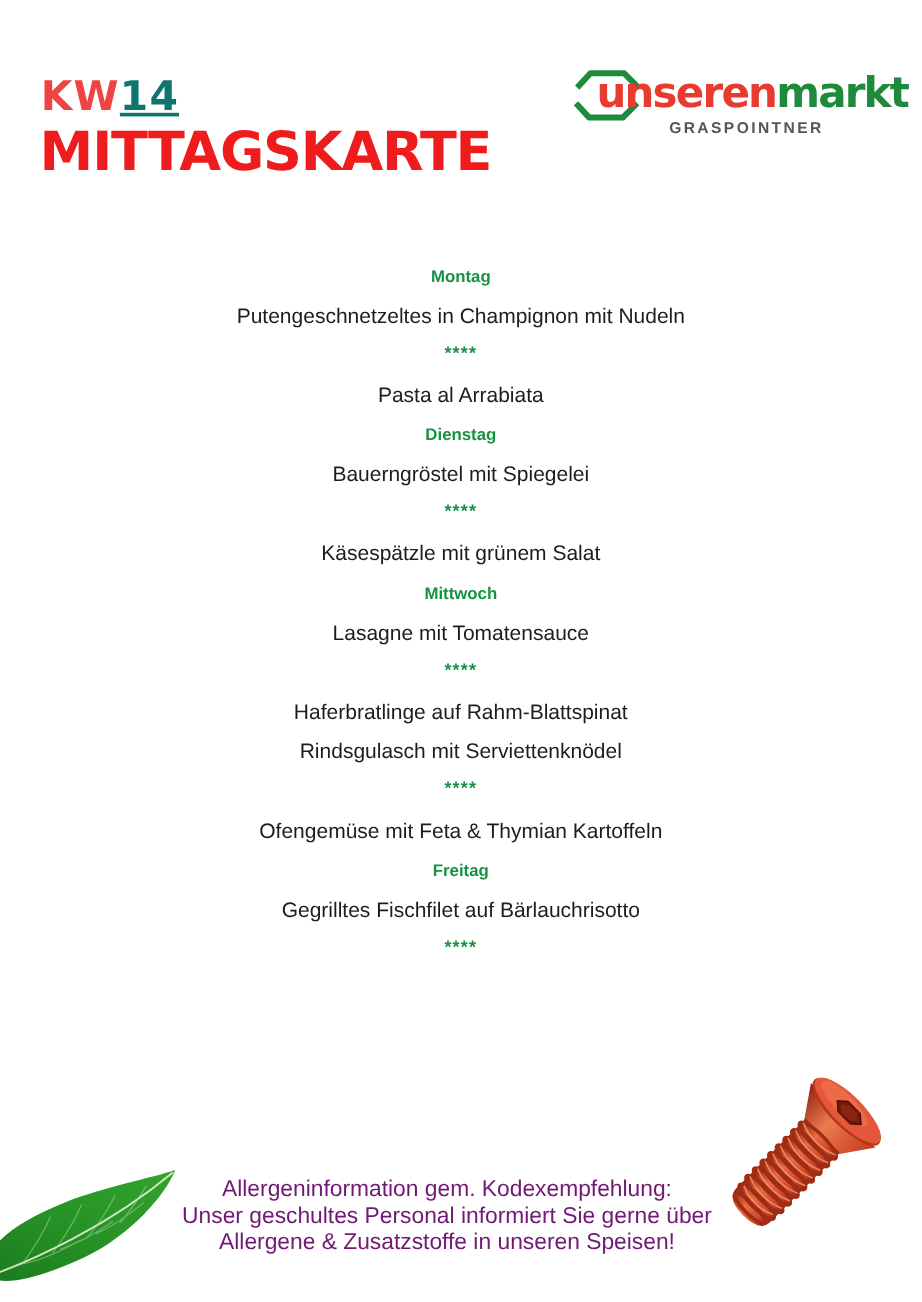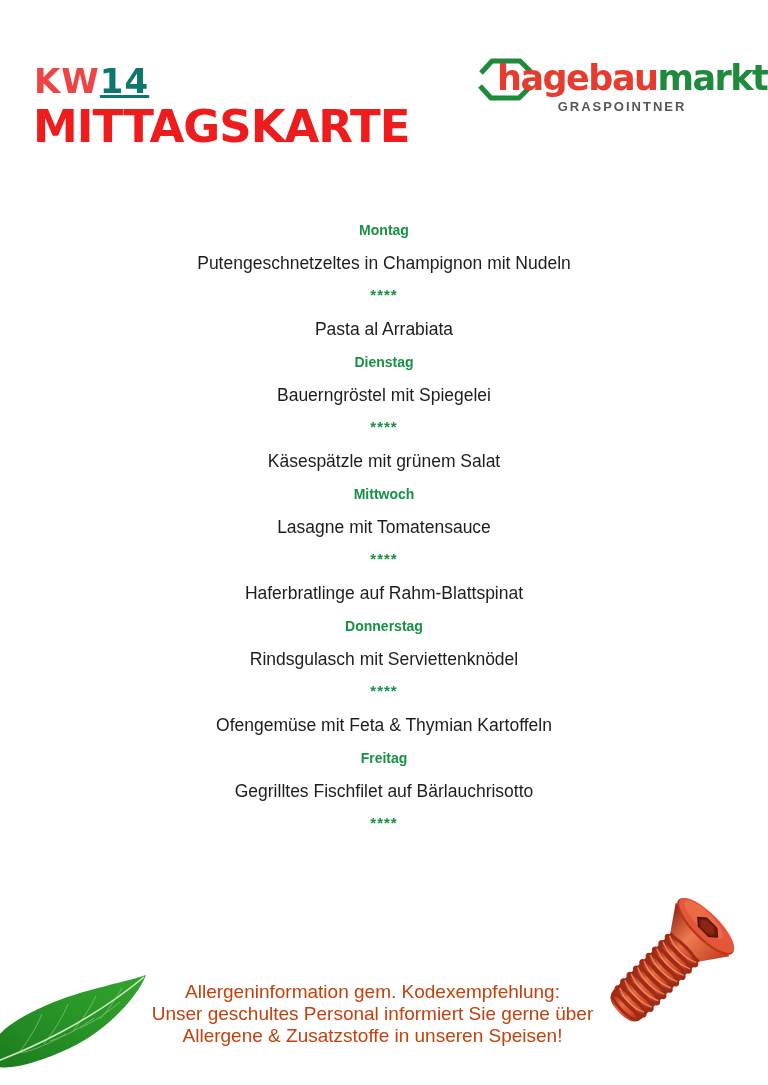--- a/index.html
+++ b/index.html
@@ -57,42 +57,42 @@
   }
   .stars{
     height:33px;line-height:30px;
     font-weight:bold;font-size:15px;color:#169245;letter-spacing:1px;
   }
   
   .allergen{
     position:absolute;left:100px;top:981px;width:545px;
     text-align:center;
     font-size:19px;line-height:22px;
-    color:#c2410c;
+    color:#701a75;
   }
   .leaf{position:absolute;left:-16px;top:968px;}
   .screw{position:absolute;left:608px;top:898px;}
 </style>
 </head>
 <body>
 
 <div class="page">
 
   <div class="kw-line">
     <span class="kw-label">KW</span><span class="kw-number">14</span>
   </div>
   <div class="page-title">MITTAGSKARTE</div>
 
   <div class="logo">
     <svg class="logo-hex" width="58" height="48" viewBox="0 0 58 48">
       <path d="M4,17 L15,5 L43,5 L55,17" fill="none" stroke="#1e8a3c" stroke-width="5" stroke-linejoin="round"></path>
       <path d="M3,30 L14,42 L42,42 L54,30" fill="none" stroke="#1e8a3c" stroke-width="5" stroke-linejoin="round"></path>
     </svg>
     <div class="logo-text">
-      <span class="logo-red">hagebau</span><span class="logo-green">markt</span>
+      <span class="logo-red">unseren</span><span class="logo-green">markt</span>
     </div>
     <div class="logo-sub">GRASPOINTNER</div>
   </div>
 
   <div class="menu">
 
     <div>
       <div class="day-name">Montag</div>
       <div class="dish">Putengeschnetzeltes in Champignon mit Nudeln</div>
       <div class="stars">****</div>
@@ -107,21 +107,20 @@
     </div>
 
     <div>
       <div class="day-name">Mittwoch</div>
       <div class="dish">Lasagne mit Tomatensauce</div>
       <div class="stars">****</div>
       <div class="dish">Haferbratlinge auf Rahm-Blattspinat</div>
     </div>
 
     <div>
-      <div class="day-name">Donnerstag</div>
       <div class="dish">Rindsgulasch mit Serviettenknödel</div>
       <div class="stars">****</div>
       <div class="dish">Ofengemüse mit Feta &amp; Thymian Kartoffeln</div>
     </div>
 
     <div>
       <div class="day-name">Freitag</div>
       <div class="dish">Gegrilltes Fischfilet auf Bärlauchrisotto</div>
       <div class="stars">****</div>
     </div>

